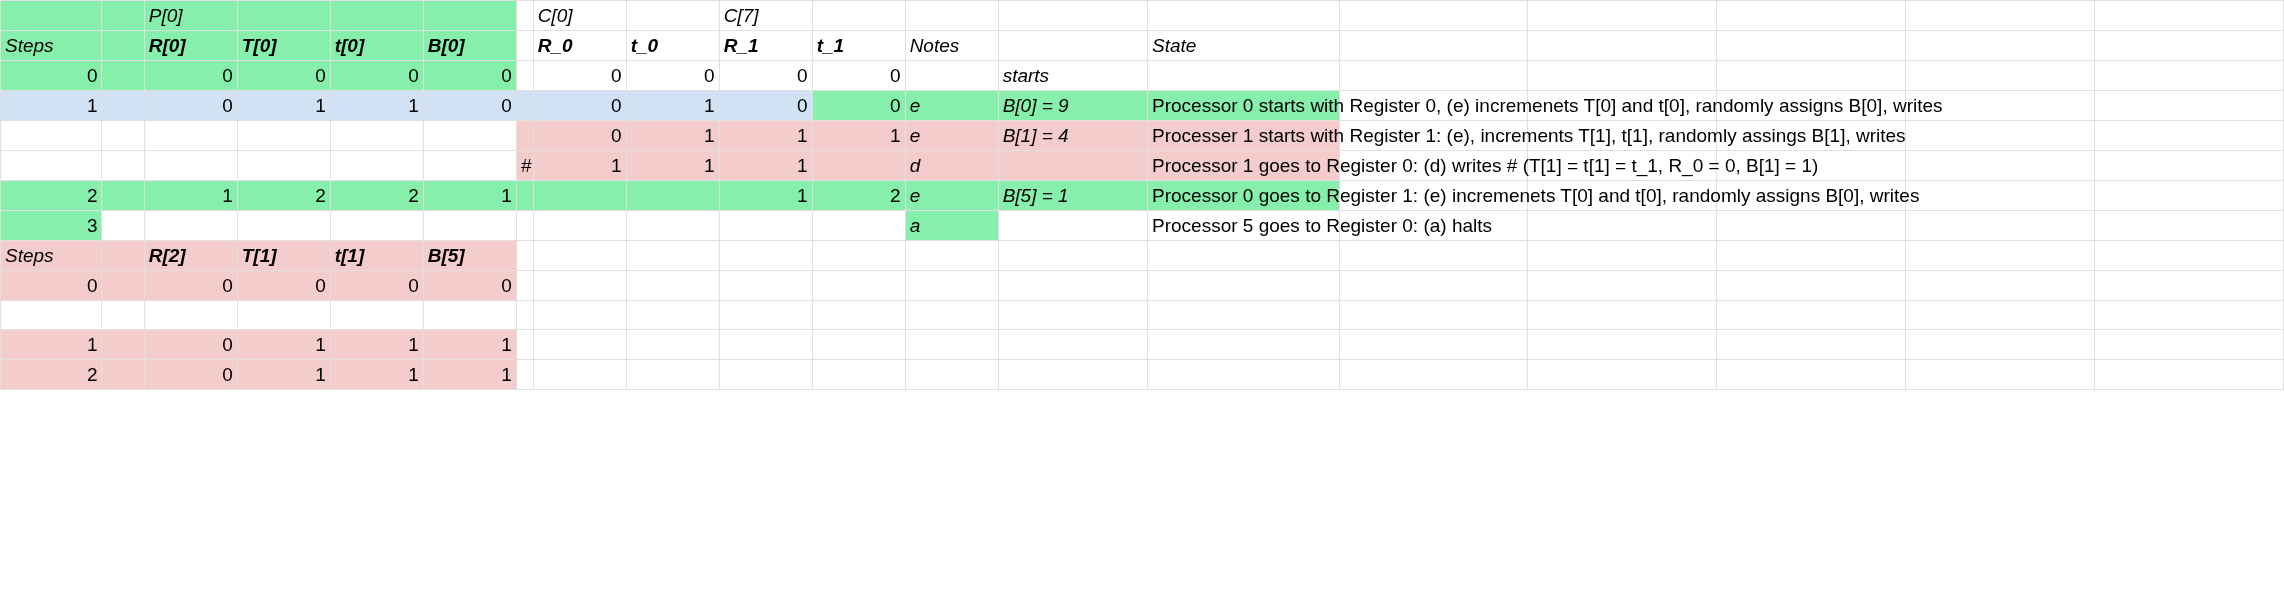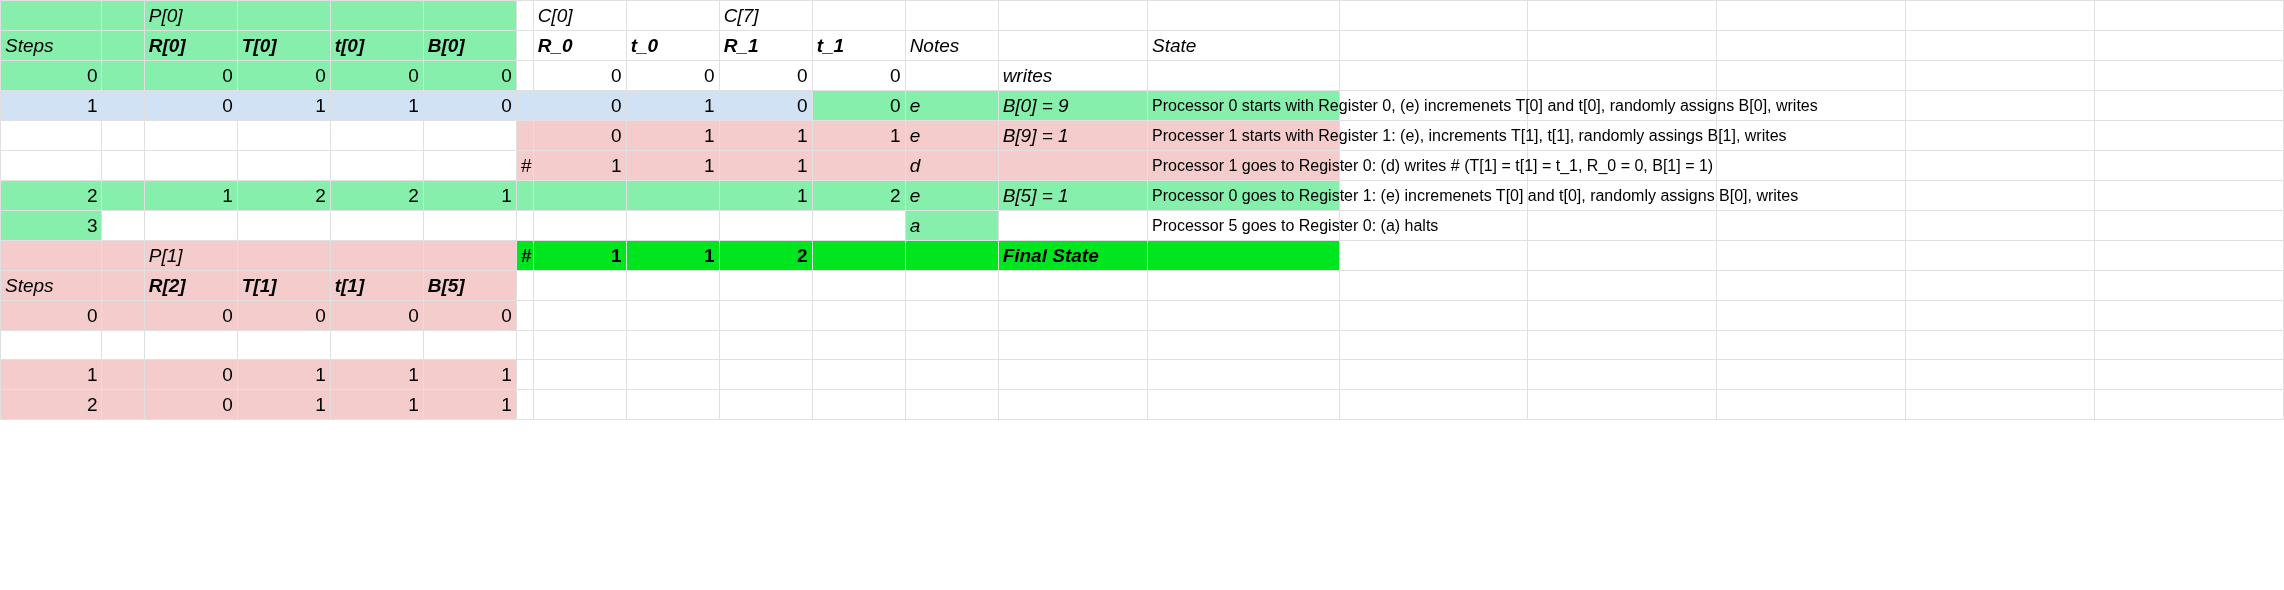--- a/index.html
+++ b/index.html
@@ -37,21 +37,21 @@
   .bg-lblue{background:#d0e2f3;border-color:#bed5ea;}
   .bg-pink{background:#f4cccc;border-color:#e6bdbd;}
   .bg-green{background:#00e61e;border-color:#00e61e;}
   .bg-white{background:#ffffff;}
 
   
   td.note{position:relative;}
   td.note span.ov{
     position:absolute;left:4px;top:0;
     line-height:29px;white-space:nowrap;
-    font-size:16px;color:#000;
+    font-size:19px;color:#000;
     pointer-events:none;
   }
 </style>
 </head>
 <body>
 
 <div class="sheet">
 <table class="grid">
   <colgroup>
     <col class="c-steps">
@@ -126,21 +126,21 @@
     <td class="bg-blue num">0</td>
     <td class="bg-blue num">0</td>
     <td class="bg-blue num">0</td>
     <td class="bg-blue num">0</td>
     <td class="bg-white"></td>
     <td class="bg-white num">0</td>
     <td class="bg-white num">0</td>
     <td class="bg-white num">0</td>
     <td class="bg-white num">0</td>
     <td class="bg-white lft"></td>
-    <td class="bg-white lft">writes</td>
+    <td class="bg-white lft">starts</td>
     <td class="bg-white lft"></td>
     <td class="bg-white"></td>
     <td class="bg-white"></td>
     <td class="bg-white"></td>
     <td class="bg-white"></td>
     <td class="bg-white"></td>
   </tr>
 
   <tr>
     <td class="bg-lblue num">1</td>
@@ -172,21 +172,21 @@
     <td class="bg-white num"></td>
     <td class="bg-white num"></td>
     <td class="bg-white num"></td>
     <td class="bg-white num"></td>
     <td class="bg-pink"></td>
     <td class="bg-pink num">0</td>
     <td class="bg-pink num">1</td>
     <td class="bg-pink num">1</td>
     <td class="bg-pink num">1</td>
     <td class="bg-pink lft">e</td>
-    <td class="bg-pink lft">B[9] = 1</td>
+    <td class="bg-pink lft">B[1] = 4</td>
     <td class="bg-pink note">
             <span class="ov">Processer 1 starts with Register 1: (e), increments T[1], t[1], randomly assings B[1], writes</span>
           </td>
     <td class="bg-white"></td>
     <td class="bg-white"></td>
     <td class="bg-white"></td>
     <td class="bg-white"></td>
     <td class="bg-white"></td>
   </tr>
 
@@ -255,41 +255,20 @@
     <td class="bg-white note">
             <span class="ov">Processor 5 goes to Register 0: (a) halts</span>
           </td>
     <td class="bg-white"></td>
     <td class="bg-white"></td>
     <td class="bg-white"></td>
     <td class="bg-white"></td>
     <td class="bg-white"></td>
   </tr>
 
-  <tr>
-    <td class="bg-pink"></td>
-    <td class="bg-pink"></td>
-    <td class="bg-pink lft it">P[1]</td>
-    <td class="bg-pink"></td>
-    <td class="bg-pink"></td>
-    <td class="bg-pink"></td>
-    <td class="bg-green lft b">#</td>
-    <td class="bg-green num b">1</td>
-    <td class="bg-green num b">1</td>
-    <td class="bg-green num b">2</td>
-    <td class="bg-green"></td>
-    <td class="bg-green lft"></td>
-    <td class="bg-green lft b">Final State</td>
-    <td class="bg-green"></td>
-    <td class="bg-white"></td>
-    <td class="bg-white"></td>
-    <td class="bg-white"></td>
-    <td class="bg-white"></td>
-    <td class="bg-white"></td>
-  </tr>
 
   <tr>
     <td class="bg-pink lft">Steps</td>
     <td class="bg-pink"></td>
     <td class="bg-pink lft b">R[2]</td>
     <td class="bg-pink lft b">T[1]</td>
     <td class="bg-pink lft b">t[1]</td>
     <td class="bg-pink lft b">B[5]</td>
     <td class="bg-white"></td>
     <td class="bg-white"></td>

